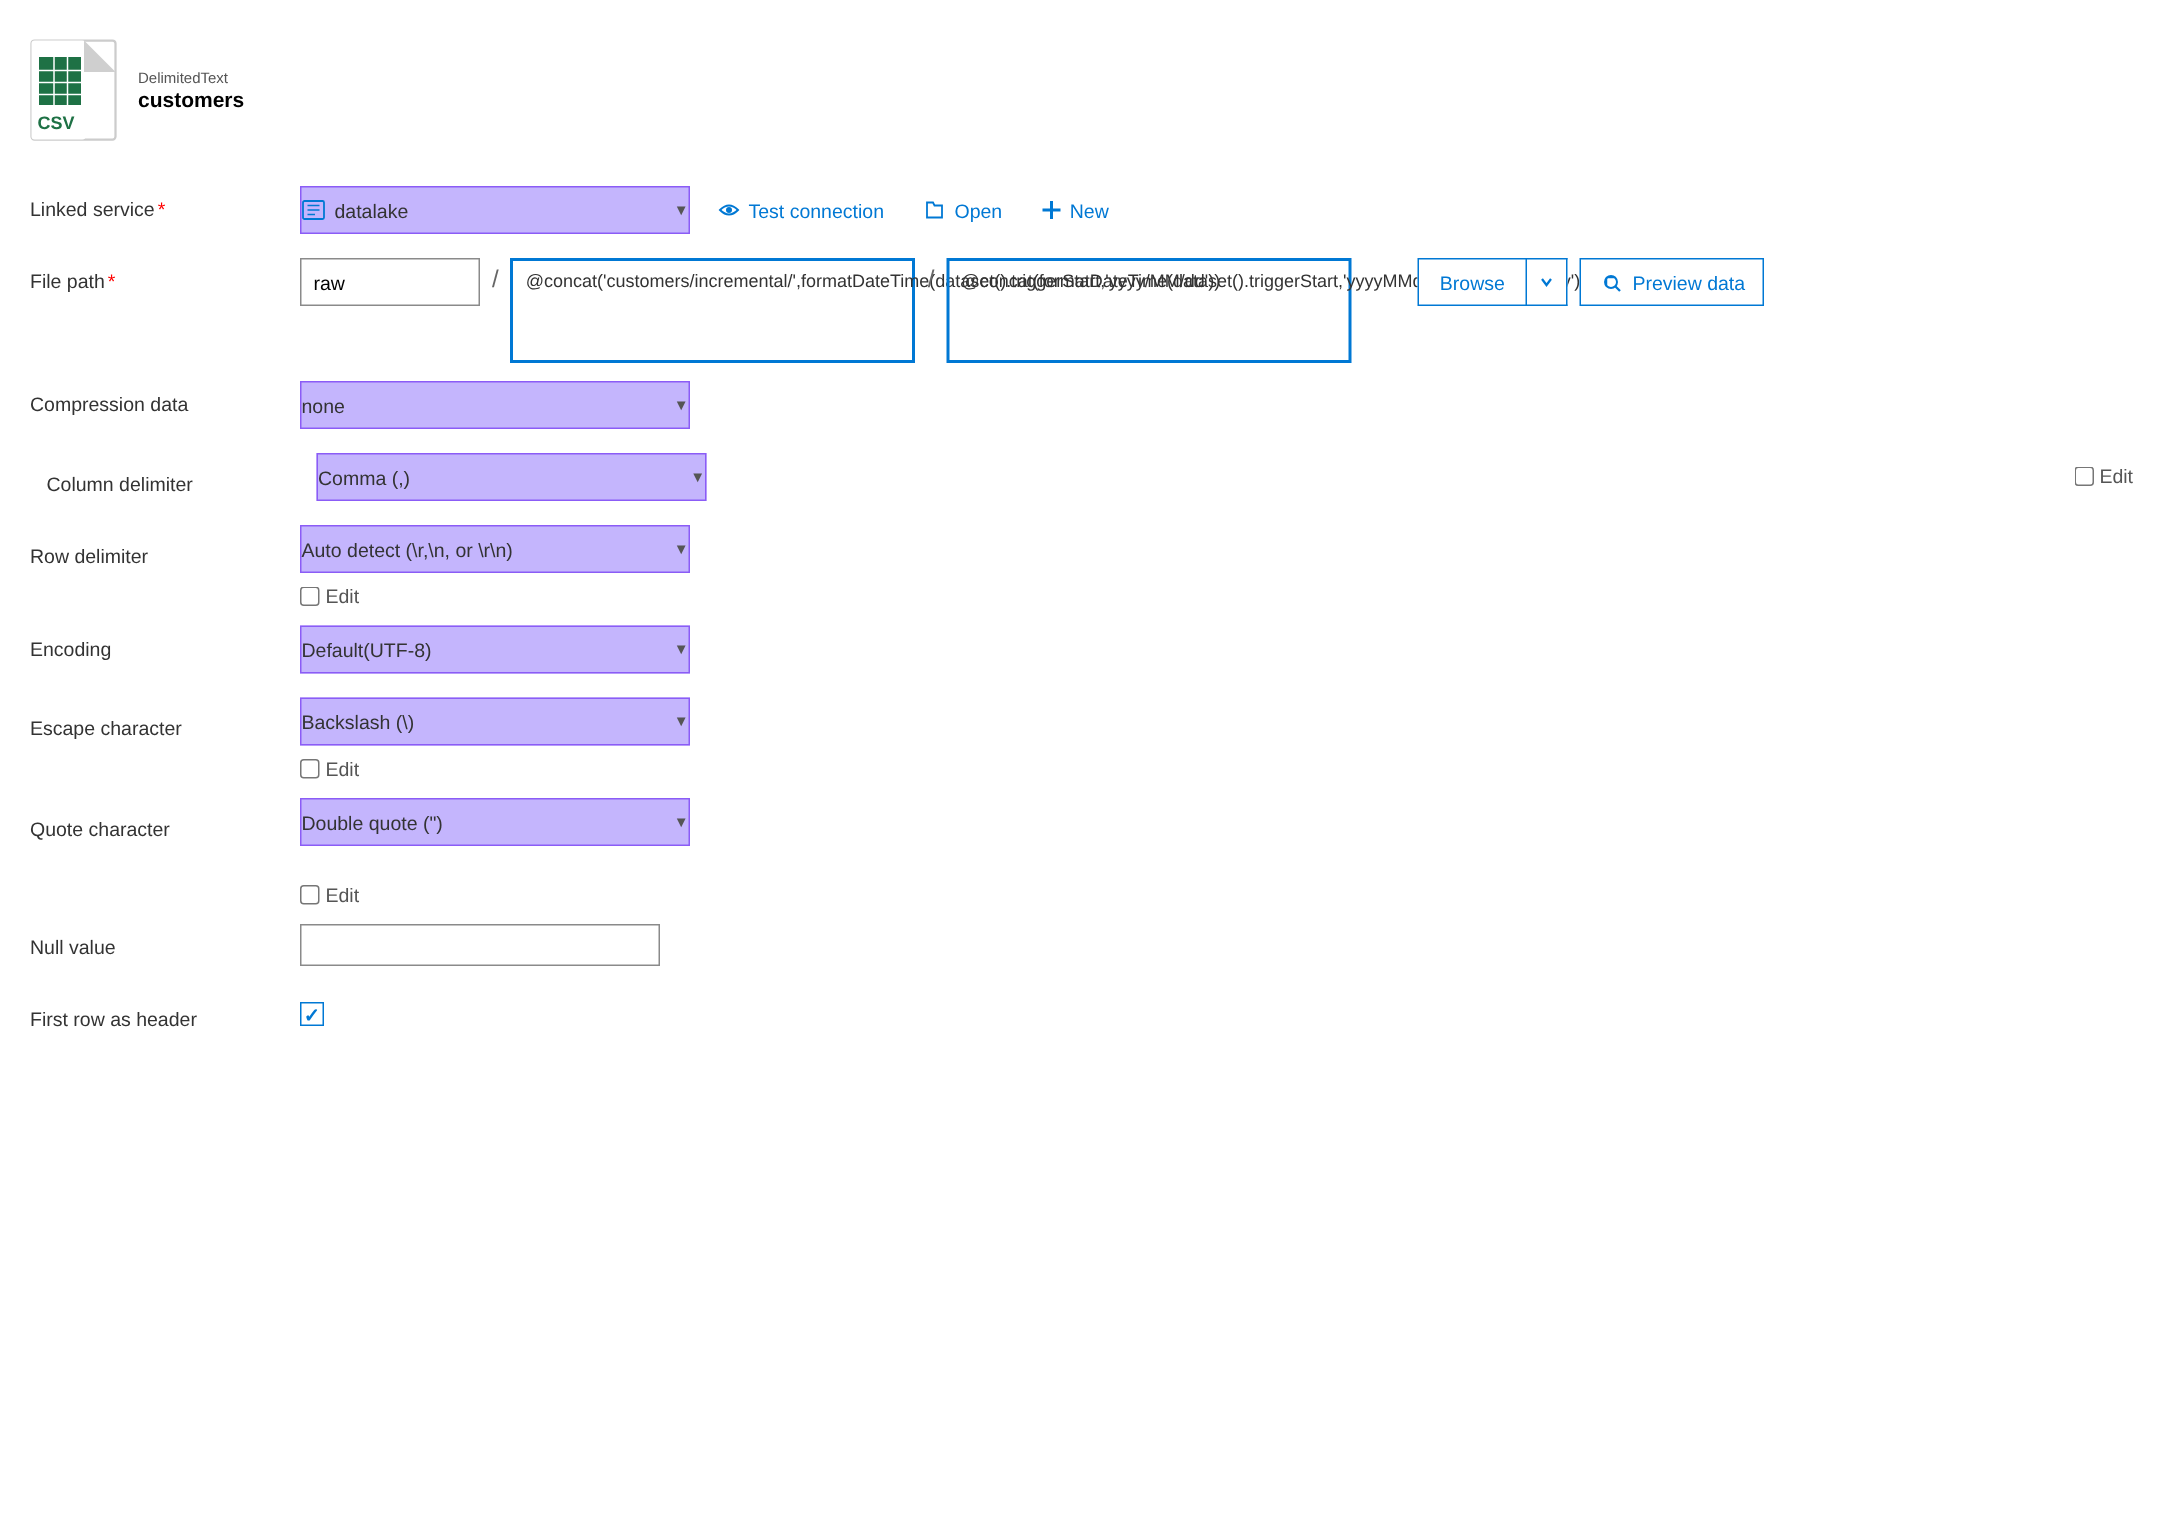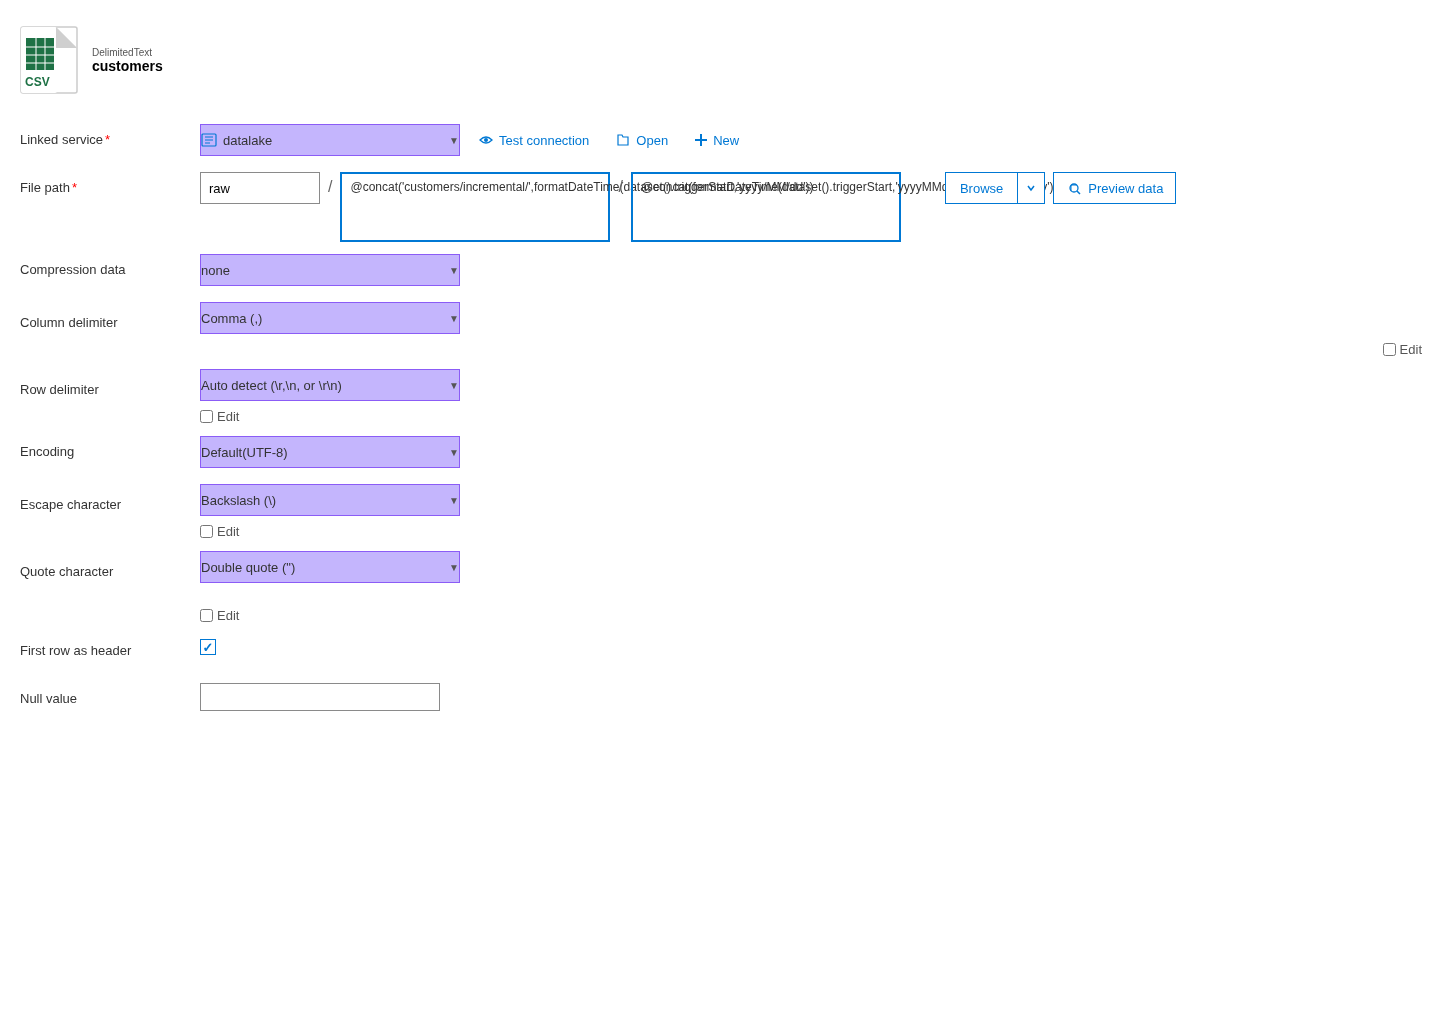--- a/index.html
+++ b/index.html
@@ -169,21 +169,21 @@
     <div class="form-row">
       <div class="form-label">Compression data</div>
       <div class="form-control">
         <div class="dropdown dropdown-sm">
           <span class="dropdown-text">none</span>
           <span class="dropdown-arrow">▼</span>
         </div>
       </div>
     </div>
 
-    <div class="form-row" style="flex-direction:column; align-items:flex-end;">
+    <div class="form-row" style="flex-direction:row; align-items:flex-start;margin-left:11px;">
       <div style="display:flex; align-items:center; width:100%;">
         <div class="form-label">Column delimiter</div>
         <div class="form-control">
           <div class="dropdown dropdown-sm">
             <span class="dropdown-text">Comma (,)</span>
             <span class="dropdown-arrow">▼</span>
           </div>
         </div>
       </div>
       <div style="display:flex; align-items:center; padding-left:180px; margin-top:4px;">
@@ -248,33 +248,33 @@
             <span class="dropdown-text">Double quote (")</span>
             <span class="dropdown-arrow">▼</span>
           </div>
         </div>
       </div>
       <div style="display:flex; align-items:center; padding-left:180px; margin-top:4px;">
         <div class="sub-edit">
           <input type="checkbox" style="">
           <span>Edit</span>
         </div>
+      </div>
+    </div>
+
+    <div class="form-row">
+      <div class="form-label">Null value</div>
+      <div class="form-control">
+        <input class="null-value-input" type="text" value="" style="">
       </div>
     </div>
 
     <div class="form-row">
       <div class="form-label">First row as header</div>
       <div class="form-control" style="align-items:center; padding-top:4px;">
         <div class="checkbox-icon">
           <span class="checkmark">✓</span>
         </div>
       </div>
     </div>
 
-    <div class="form-row">
-      <div class="form-label">Null value</div>
-      <div class="form-control">
-        <input class="null-value-input" type="text" value="" style="">
-      </div>
-    </div>
-
   </div>
 </div>
 
 </body></html>

